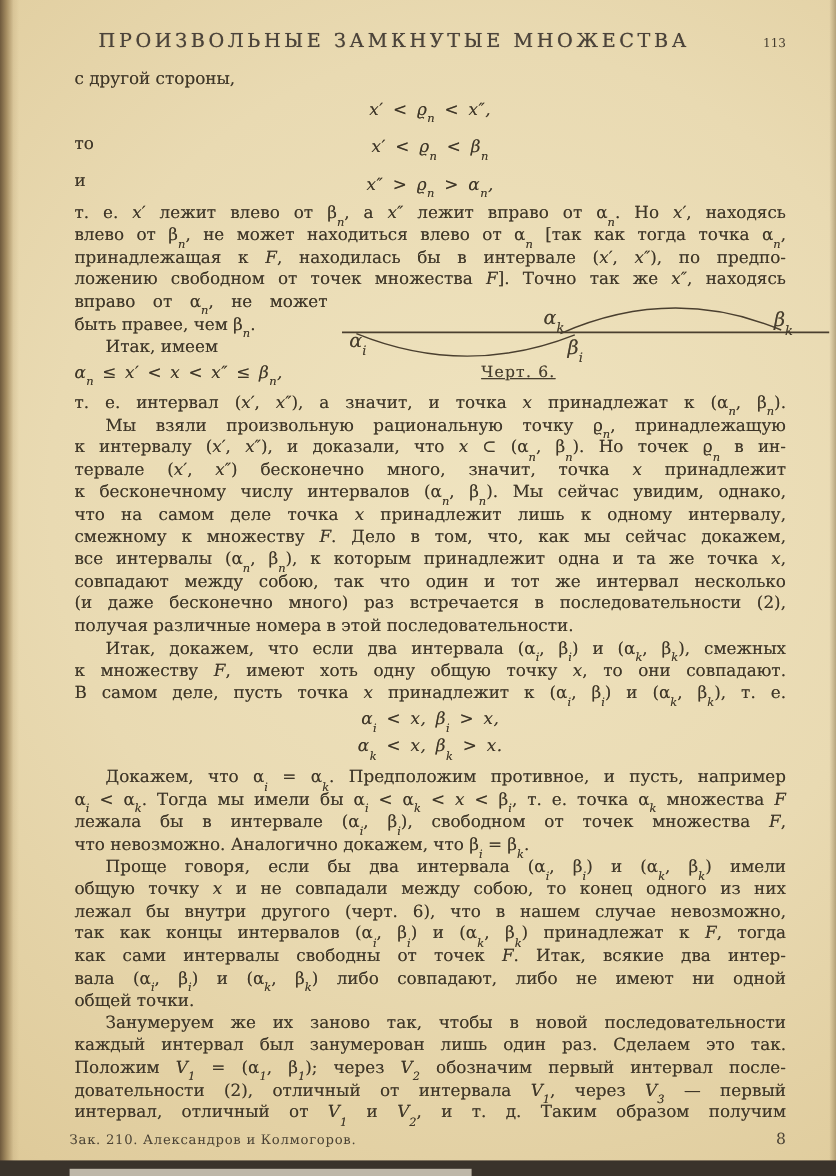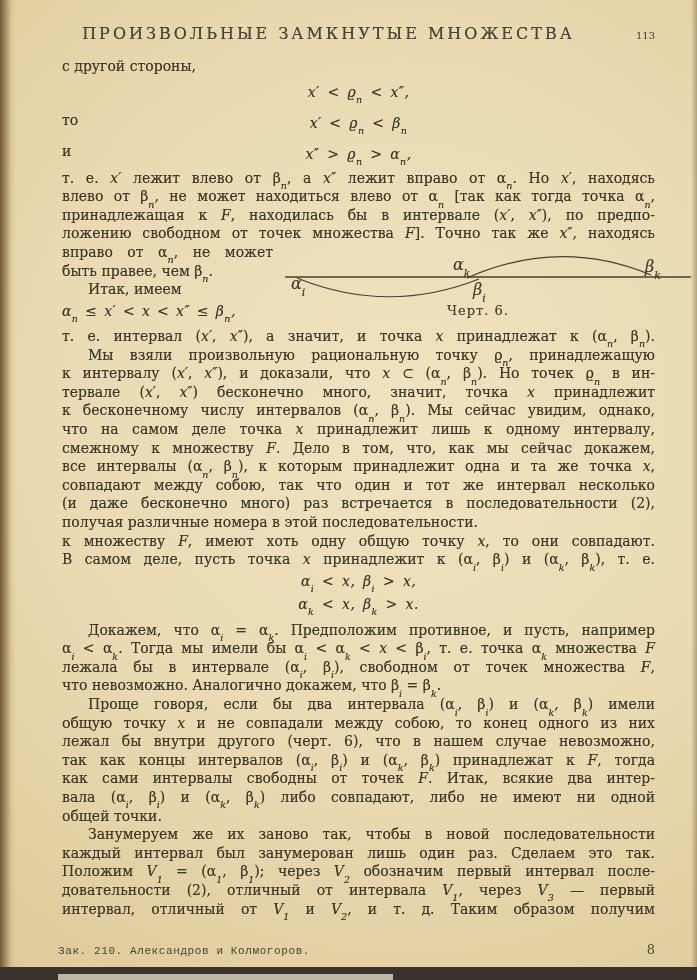--- a/index.html
+++ b/index.html
@@ -33,25 +33,25 @@
   .frow .fmath{padding-top:7px;}
   .fline{font-style:italic;letter-spacing:.4px;word-spacing:2px;margin:3px 0;}
   .fmid{height:23px;}
   .fblock{margin:3px 0;}
   sub{font-size:68%;line-height:0;position:relative;top:.28em;font-style:italic;}
   i{font-style:italic;}
   .fig{float:right;width:372px;height:80px;margin:2px 0 2px 10px;position:relative;}
   .figinner{position:absolute;top:0;right:-40px;width:412px;height:82px;}
   .figinner svg{position:absolute;left:0;top:0;}
   .figlbl{position:absolute;font-size:16px;font-style:italic;color:#473e2e;}
-  .figcap{position:absolute;left:130px;top:57px;width:130px;text-align:center;
-    font-size:13px;letter-spacing:1px;color:#473e2e;}
+  .figcap{position:absolute;left:118px;top:57px;width:130px;
+    font-size:13px;letter-spacing:1px;color:#473e2e;text-decoration:underline;}
   .footer{position:absolute;top:942px;left:58px;width:597px;display:flex;
     justify-content:space-between;align-items:baseline;color:#4a4234;}
-  .fimprint{font-size:11px;letter-spacing:.6px;font-family:Liberation Mono, monospace;}
+  .fimprint{font-size:11px;letter-spacing:.6px;}
   .fsig{font-size:13px;}
 </style>
 </head>
 <body>
 
 <div class="page">
   <div class="edge-left"></div>
   <div class="edge-right"></div>
   <div class="edge-bottom"></div>
 
@@ -108,20 +108,21 @@
     <div class="ln">к интервалу (<i>x′</i>, <i>x″</i>), и доказали, что <i>x</i> ⊂ (α<sub>n</sub>, β<sub>n</sub>). Но точек ϱ<sub>n</sub> в ин-</div>
     <div class="ln">тервале (<i>x′</i>, <i>x″</i>) бесконечно много, значит, точка <i>x</i> принадлежит</div>
     <div class="ln">к бесконечному числу интервалов (α<sub>n</sub>, β<sub>n</sub>). Мы сейчас увидим, однако,</div>
     <div class="ln">что на самом деле точка <i>x</i> принадлежит лишь к одному интервалу,</div>
     <div class="ln">смежному к множеству <i>F</i>. Дело в том, что, как мы сейчас докажем,</div>
     <div class="ln">все интервалы (α<sub>n</sub>, β<sub>n</sub>), к которым принадлежит одна и та же точка <i>x</i>,</div>
     <div class="ln">совпадают между собою, так что один и тот же интервал несколько</div>
     <div class="ln">(и даже бесконечно много) раз встречается в последовательности (2),</div>
     <div class="ln e">получая различные номера в этой последовательности.</div>
 
+    <div class="ln i">Итак, докажем, что если два интервала (α<sub>i</sub>, β<sub>i</sub>) и (α<sub>k</sub>, β<sub>k</sub>), смежных</div>
     <div class="ln">к множеству <i>F</i>, имеют хоть одну общую точку <i>x</i>, то они совпадают.</div>
     <div class="ln">В самом деле, пусть точка <i>x</i> принадлежит к (α<sub>i</sub>, β<sub>i</sub>) и (α<sub>k</sub>, β<sub>k</sub>), т. е.</div>
 
     <div class="fblock">
       <div class="fmid">α<sub>i</sub> &lt; <i>x</i>, β<sub>i</sub> &gt; <i>x</i>,</div>
       <div class="fmid">α<sub>k</sub> &lt; <i>x</i>, β<sub>k</sub> &gt; <i>x</i>.</div>
     </div>
 
     <div class="ln i">Докажем, что α<sub>i</sub> = α<sub>k</sub>. Предположим противное, и пусть, например</div>
     <div class="ln">α<sub>i</sub> &lt; α<sub>k</sub>. Тогда мы имели бы α<sub>i</sub> &lt; α<sub>k</sub> &lt; <i>x</i> &lt; β<sub>i</sub>, т. е. точка α<sub>k</sub> множества <i>F</i></div>

